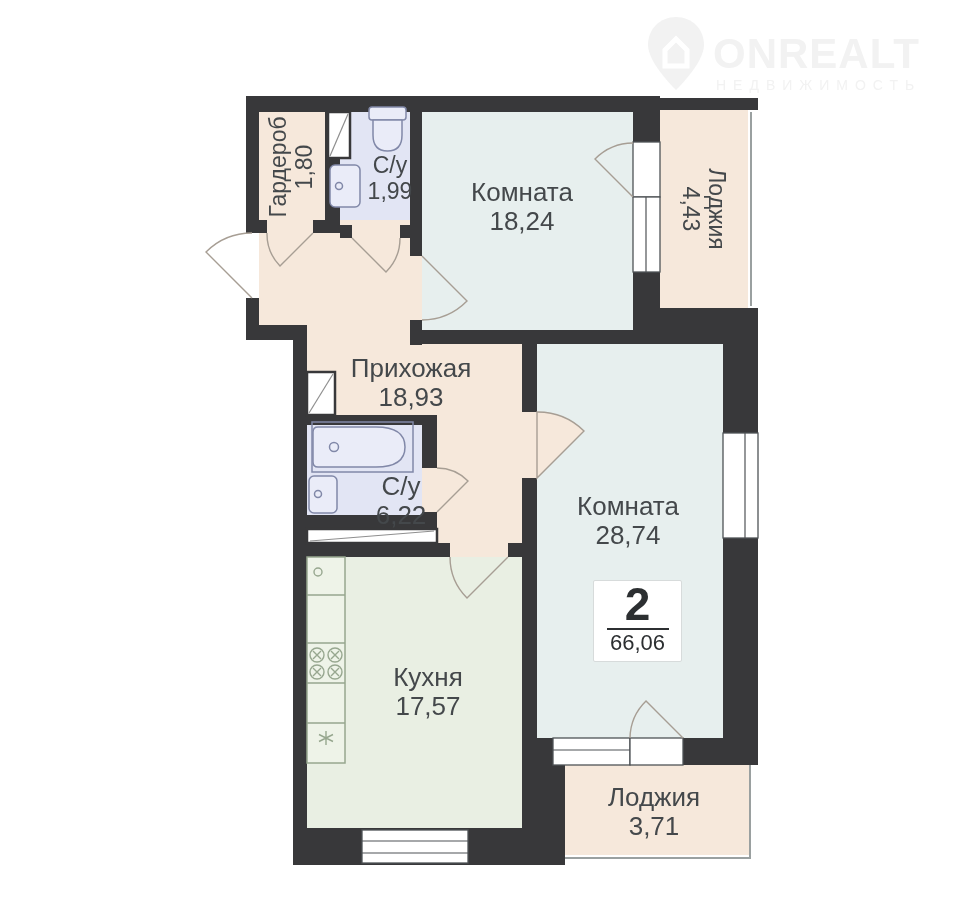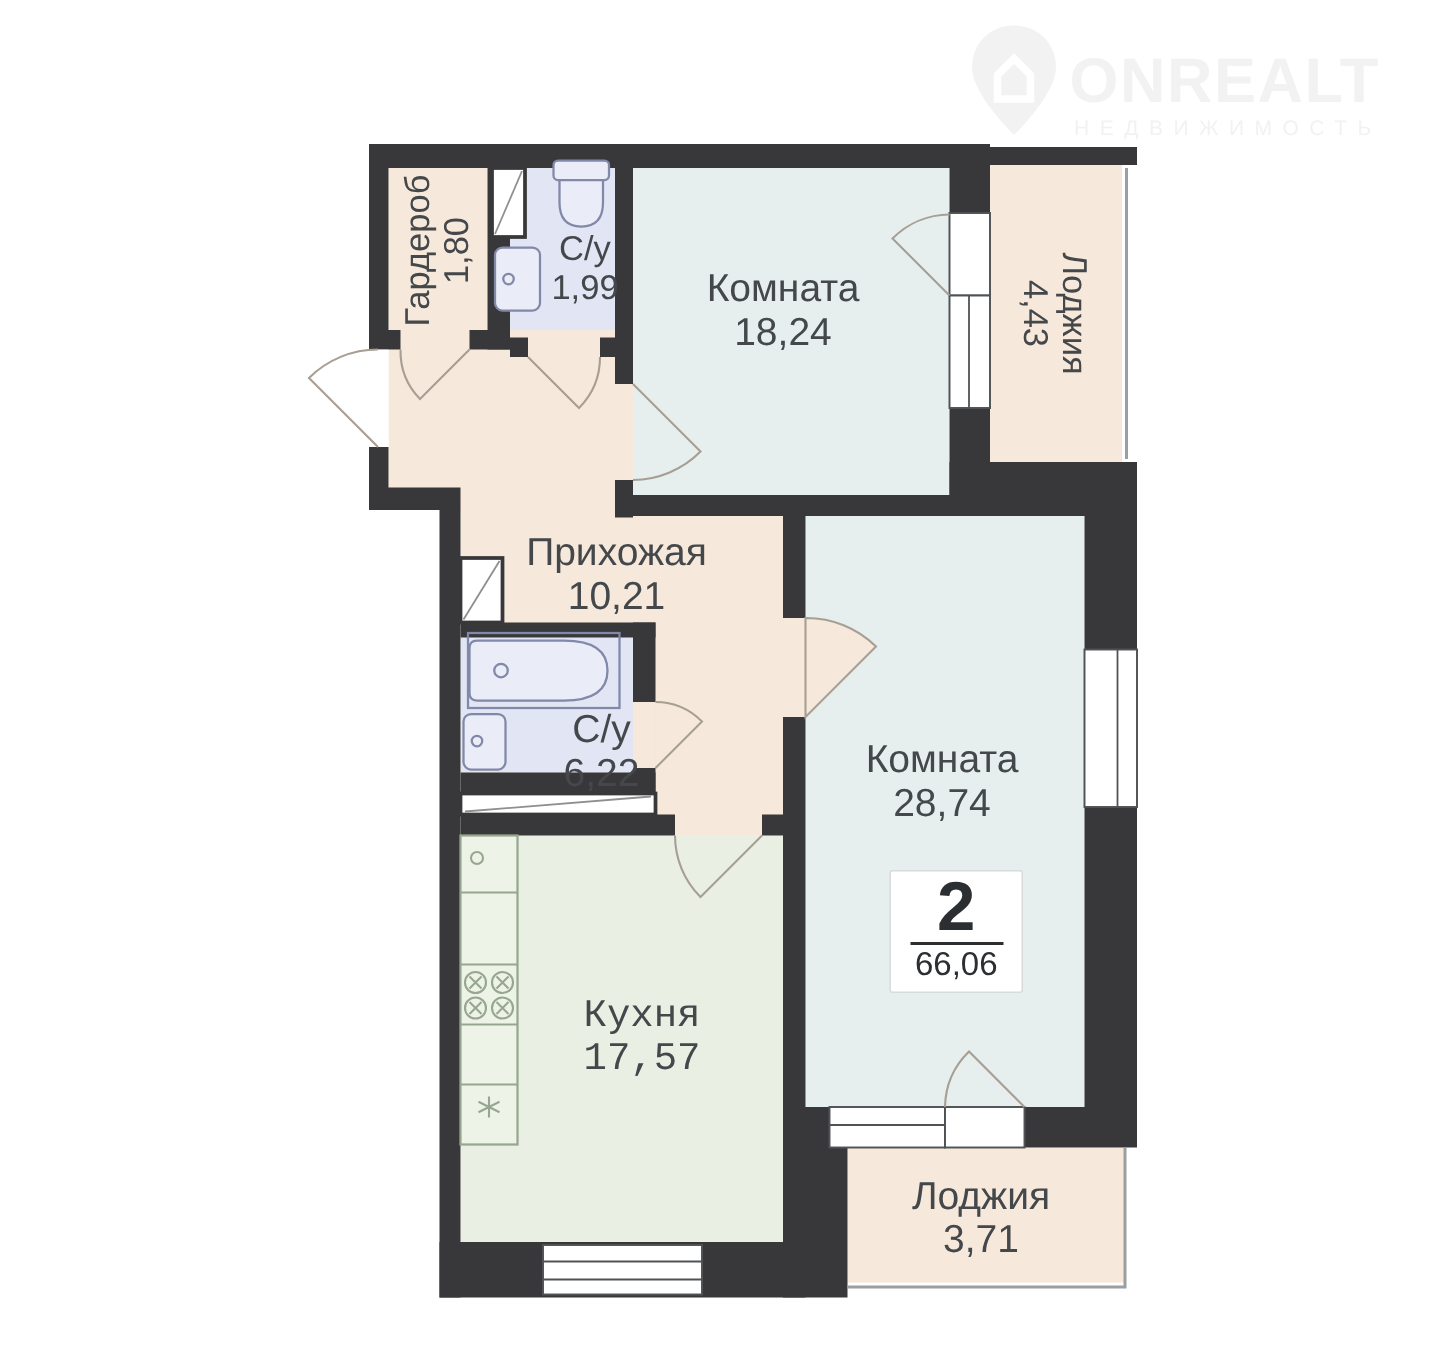--- a/index.html
+++ b/index.html
@@ -190,31 +190,31 @@
   <div class="label" style="left:522px;top:207px;font-size:26px;">
     <div>Комната</div>
     <div>18,24</div>
   </div>
   <div class="label rot-cw" style="left:703px;top:209px;font-size:23px;">
     <div>Лоджия</div>
     <div>4,43</div>
   </div>
   <div class="label" style="left:411px;top:383px;font-size:26px;">
     <div>Прихожая</div>
-    <div>10,21</div>
+    <div>18,93</div>
   </div>
   <div class="label" style="left:401px;top:501px;font-size:26px;">
     <div>С/у</div>
     <div>6,22</div>
   </div>
   <div class="label" style="left:628px;top:521px;font-size:26px;">
     <div>Комната</div>
     <div>28,74</div>
   </div>
-  <div class="label" style="left:428px;top:692px;font-size:26px;font-family:Liberation Mono, monospace;">
+  <div class="label" style="left:428px;top:692px;font-size:26px;">
     <div>Кухня</div>
     <div>17,57</div>
   </div>
   <div class="label" style="left:654px;top:812px;font-size:26px;">
     <div>Лоджия</div>
     <div>3,71</div>
   </div>
 
   <div id="badge">
     <div class="num">2</div>

